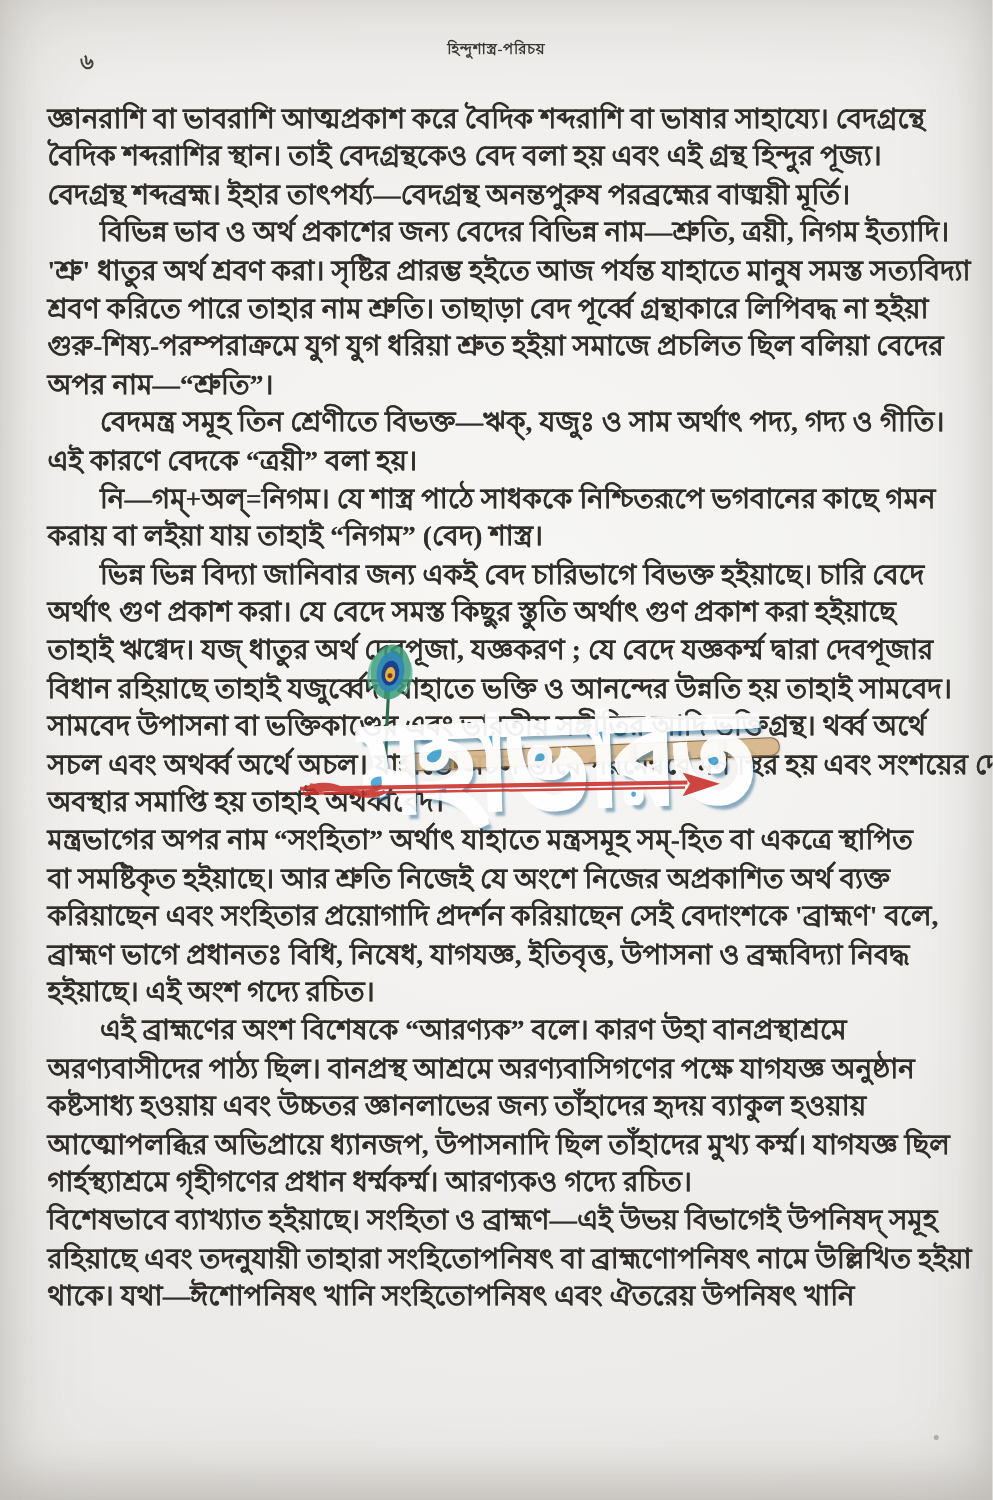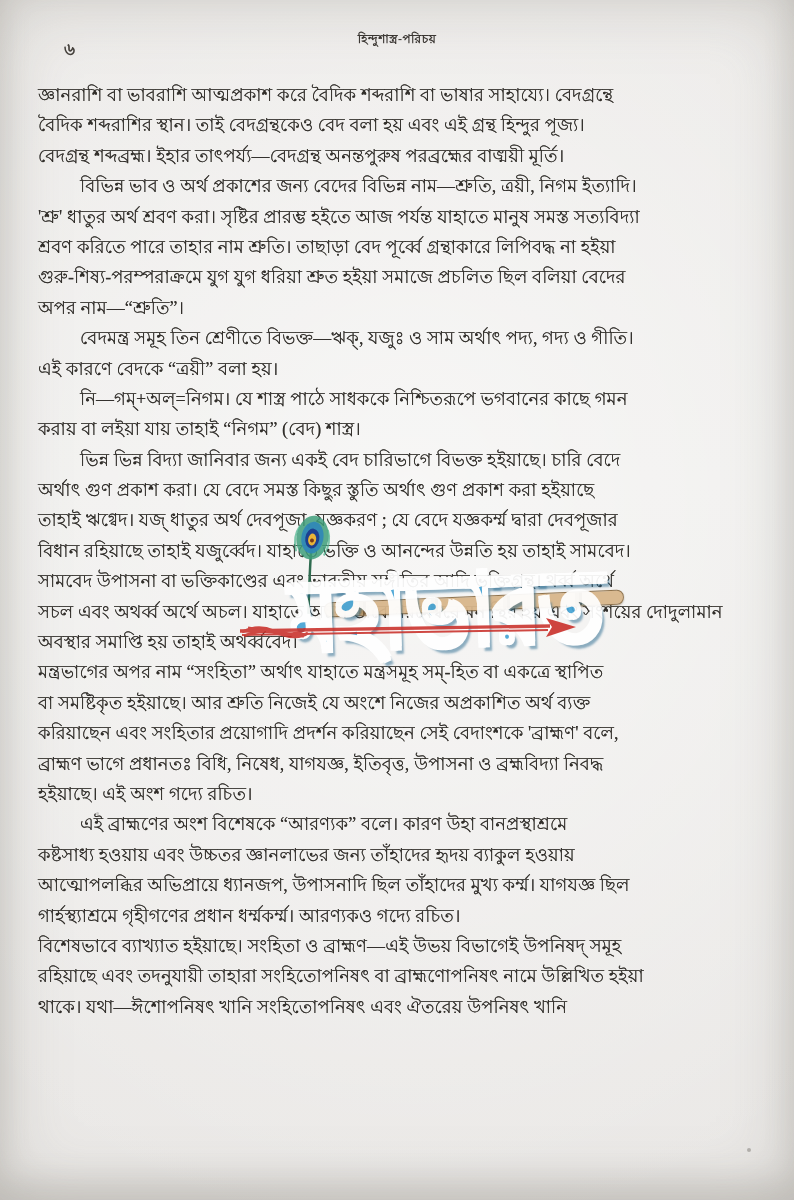--- a/index.html
+++ b/index.html
@@ -24,21 +24,21 @@
     position:absolute;left:0;right:0;top:30px;text-align:center;
     font-size:12px;font-weight:700;letter-spacing:.5px;color:#3b3733;
   }
   .content{
     position:absolute;left:38px;top:80px;width:728px;
     filter:blur(.25px);
   }
   .para{margin:0;padding:0;}
   .ln{
     height:30.4px;line-height:30.4px;white-space:nowrap;
-    font-size:18px;font-weight:400;letter-spacing:.1px;color:#312e2a;
+    font-size:22px;font-weight:700;letter-spacing:.1px;color:#312e2a;
     text-shadow:0 0 .4px rgba(40,38,35,.6);
   }
   .ind{padding-left:42px;}
   
   .wm{position:absolute;left:228px;top:512px;width:440px;height:210px;pointer-events:none;}
   .wm-text{
     position:absolute;left:62px;top:62px;
     font-size:88px;font-weight:bold;line-height:1;
     color:#47a5d6;letter-spacing:-3px;
     transform:rotate(-2deg) scaleY(1.12);transform-origin:left center;
@@ -98,20 +98,21 @@
     </div>
     <div class="para">
       <div class="ln">মন্ত্রভাগের অপর নাম “সংহিতা” অর্থাৎ যাহাতে মন্ত্রসমূহ সম্-হিত বা একত্রে স্থাপিত</div>
       <div class="ln">বা সমষ্টিকৃত হইয়াছে। আর শ্রুতি নিজেই যে অংশে নিজের অপ্রকাশিত অর্থ ব্যক্ত</div>
       <div class="ln">করিয়াছেন এবং সংহিতার প্রয়োগাদি প্রদর্শন করিয়াছেন সেই বেদাংশকে 'ব্রাহ্মণ' বলে,</div>
       <div class="ln">ব্রাহ্মণ ভাগে প্রধানতঃ বিধি, নিষেধ, যাগযজ্ঞ, ইতিবৃত্ত, উপাসনা ও ব্রহ্মবিদ্যা নিবদ্ধ</div>
       <div class="ln">হইয়াছে। এই অংশ গদ্যে রচিত।</div>
     </div>
     <div class="para">
       <div class="ln ind">এই ব্রাহ্মণের অংশ বিশেষকে “আরণ্যক” বলে। কারণ উহা বানপ্রস্থাশ্রমে</div>
+      <div class="ln">অরণ্যবাসীদের পাঠ্য ছিল। বানপ্রস্থ আশ্রমে অরণ্যবাসিগণের পক্ষে যাগযজ্ঞ অনুষ্ঠান</div>
       <div class="ln">কষ্টসাধ্য হওয়ায় এবং উচ্চতর জ্ঞানলাভের জন্য তাঁহাদের হৃদয় ব্যাকুল হওয়ায়</div>
       <div class="ln">আত্মোপলব্ধির অভিপ্রায়ে ধ্যানজপ, উপাসনাদি ছিল তাঁহাদের মুখ্য কর্ম্ম। যাগযজ্ঞ ছিল</div>
       <div class="ln">গার্হস্থ্যাশ্রমে গৃহীগণের প্রধান ধর্ম্মকর্ম্ম। আরণ্যকও গদ্যে রচিত।</div>
     </div>
     <div class="para">
       <div class="ln">বিশেষভাবে ব্যাখ্যাত হইয়াছে। সংহিতা ও ব্রাহ্মণ—এই উভয় বিভাগেই উপনিষদ্ সমূহ</div>
       <div class="ln">রহিয়াছে এবং তদনুযায়ী তাহারা সংহিতোপনিষৎ বা ব্রাহ্মণোপনিষৎ নামে উল্লিখিত হইয়া</div>
       <div class="ln">থাকে। যথা—ঈশোপনিষৎ খানি সংহিতোপনিষৎ এবং ঐতরেয় উপনিষৎ খানি</div>
     </div>
   </div>

